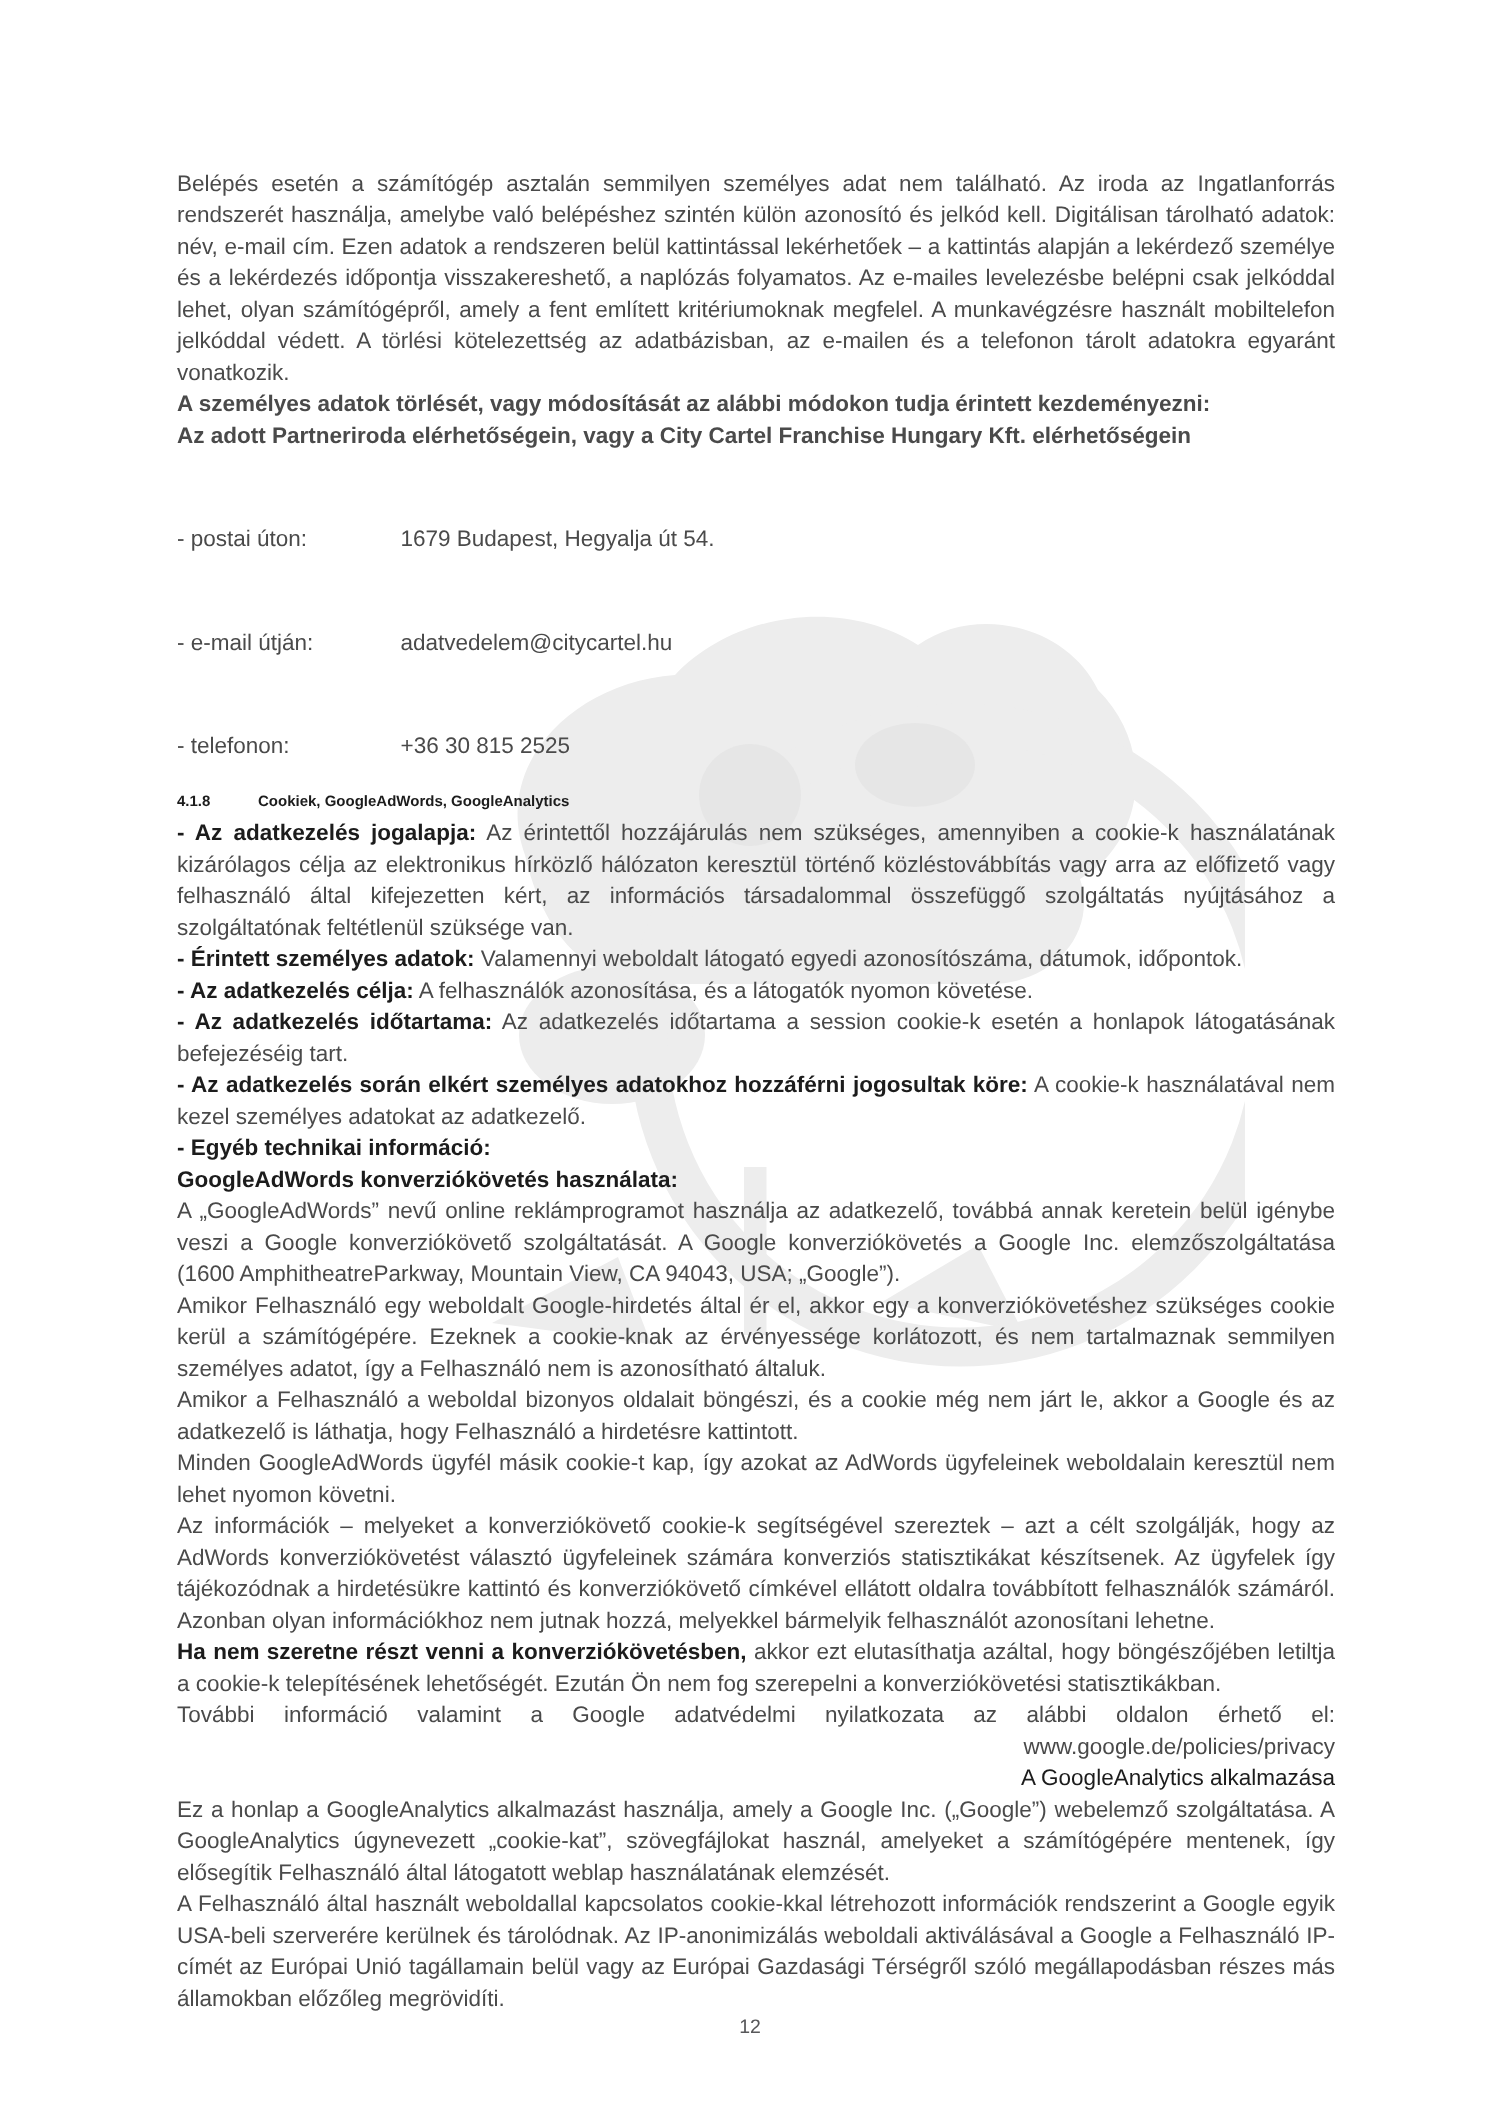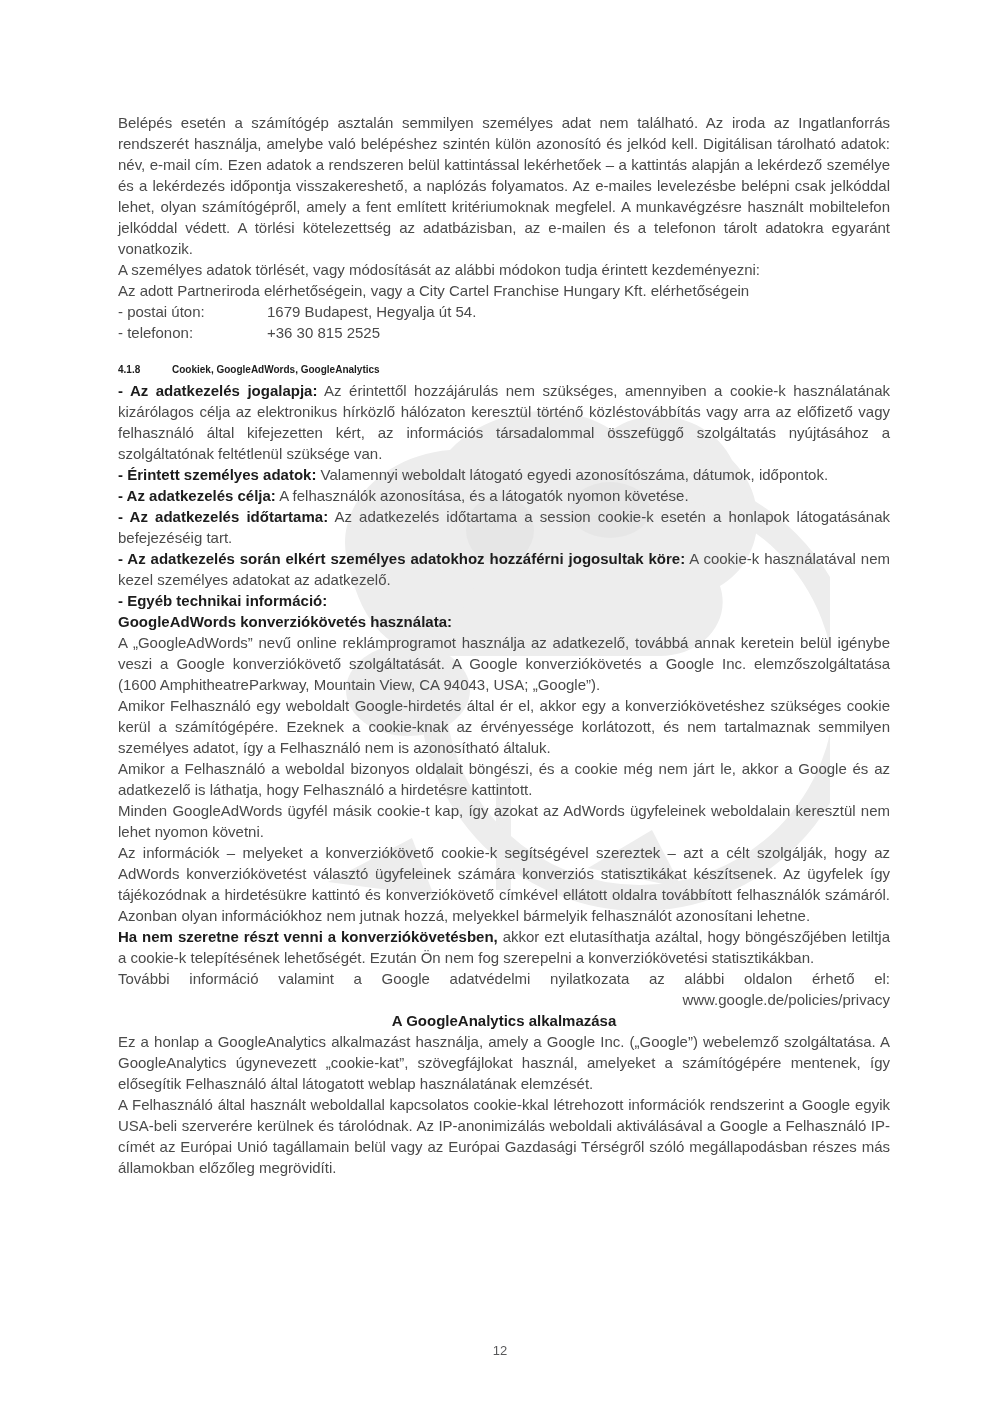--- a/index.html
+++ b/index.html
@@ -31,40 +31,40 @@
     top: 112px;
     width: 772px;
     z-index: 1;
     font-size: 15px;
     line-height: 21px;
     color: #4a4a4a;
     text-align: justify;
   }
   .content p { margin: 0; }
   .para { text-align: justify; }
-  .line { text-align: left; }
+  .line { text-align: left; font-weight: bold; }
   b, .bold { font-weight: bold; color: #1c1c1c; }
   .contact-row { text-align: left; }
-  .contact-label { display: inline-block; width: 149px; }
+  .contact-label { display: inline-block; width: 149px; margin-top: 48px; }
   .section-heading {
     margin: 16px 0 0 0;
     font-size: 10px;
     line-height: 21px;
     font-weight: bold;
     color: #1c1c1c;
     text-align: left;
   }
   .section-number { display: inline-block; width: 54px; }
   .stretch { text-align: justify; text-align-last: justify; }
   .url-line { text-align: right; }
   .analytics-heading {
     margin-top: 20px;
-    font-weight: bold;
+    font-weight: normal;
     color: #1c1c1c;
-    text-align: center;
+    text-align: right;
   }
   .footer {
     position: absolute;
     top: 1343px;
     left: 0;
     width: 1000px;
     text-align: center;
     font-size: 13px;
     color: #58585a;
     z-index: 1;
@@ -94,20 +94,23 @@
 
     <p class="para">Belépés esetén a számítógép asztalán semmilyen személyes adat nem található. Az iroda az Ingatlanforrás rendszerét használja, amelybe való belépéshez szintén külön azonosító és jelkód kell. Digitálisan tárolható adatok: név, e-mail cím. Ezen adatok a rendszeren belül kattintással lekérhetőek – a kattintás alapján a lekérdező személye és a lekérdezés időpontja visszakereshető, a naplózás folyamatos. Az e-mailes levelezésbe belépni csak jelkóddal lehet, olyan számítógépről, amely a fent említett kritériumoknak megfelel. A munkavégzésre használt mobiltelefon jelkóddal védett. A törlési kötelezettség az adatbázisban, az e-mailen és a telefonon tárolt adatokra egyaránt vonatkozik.</p>
 
     <p class="line">A személyes adatok törlését, vagy módosítását az alábbi módokon tudja érintett kezdeményezni:</p>
     <p class="line">Az adott Partneriroda elérhetőségein, vagy a City Cartel Franchise Hungary Kft. elérhetőségein</p>
 
     <div class="contact-row">
       <span class="contact-label">- postai úton:</span><span class="contact-value">1679 Budapest, Hegyalja út 54.</span>
     </div>
     <div class="contact-row">
+      <span class="contact-label">- e-mail útján:</span><span class="contact-value">adatvedelem@citycartel.hu</span>
+    </div>
+    <div class="contact-row">
       <span class="contact-label">- telefonon:</span><span class="contact-value">+36 30 815 2525</span>
     </div>
 
     <h3 class="section-heading">
       <span class="section-number">4.1.8</span><span class="section-title">Cookiek, GoogleAdWords, GoogleAnalytics</span>
     </h3>
 
     <p class="para"><b>- Az adatkezelés jogalapja:</b><span> Az érintettől hozzájárulás nem szükséges, amennyiben a cookie-k használatának kizárólagos célja az elektronikus hírközlő hálózaton keresztül történő közléstovábbítás vagy arra az előfizető vagy felhasználó által kifejezetten kért, az információs társadalommal összefüggő szolgáltatás nyújtásához a szolgáltatónak feltétlenül szüksége van.</span></p>
     <p class="para"><b>- Érintett személyes adatok:</b><span> Valamennyi weboldalt látogató egyedi azonosítószáma, dátumok, időpontok.</span></p>
     <p class="para"><b>- Az adatkezelés célja:</b><span> A felhasználók azonosítása, és a látogatók nyomon követése.</span></p>

